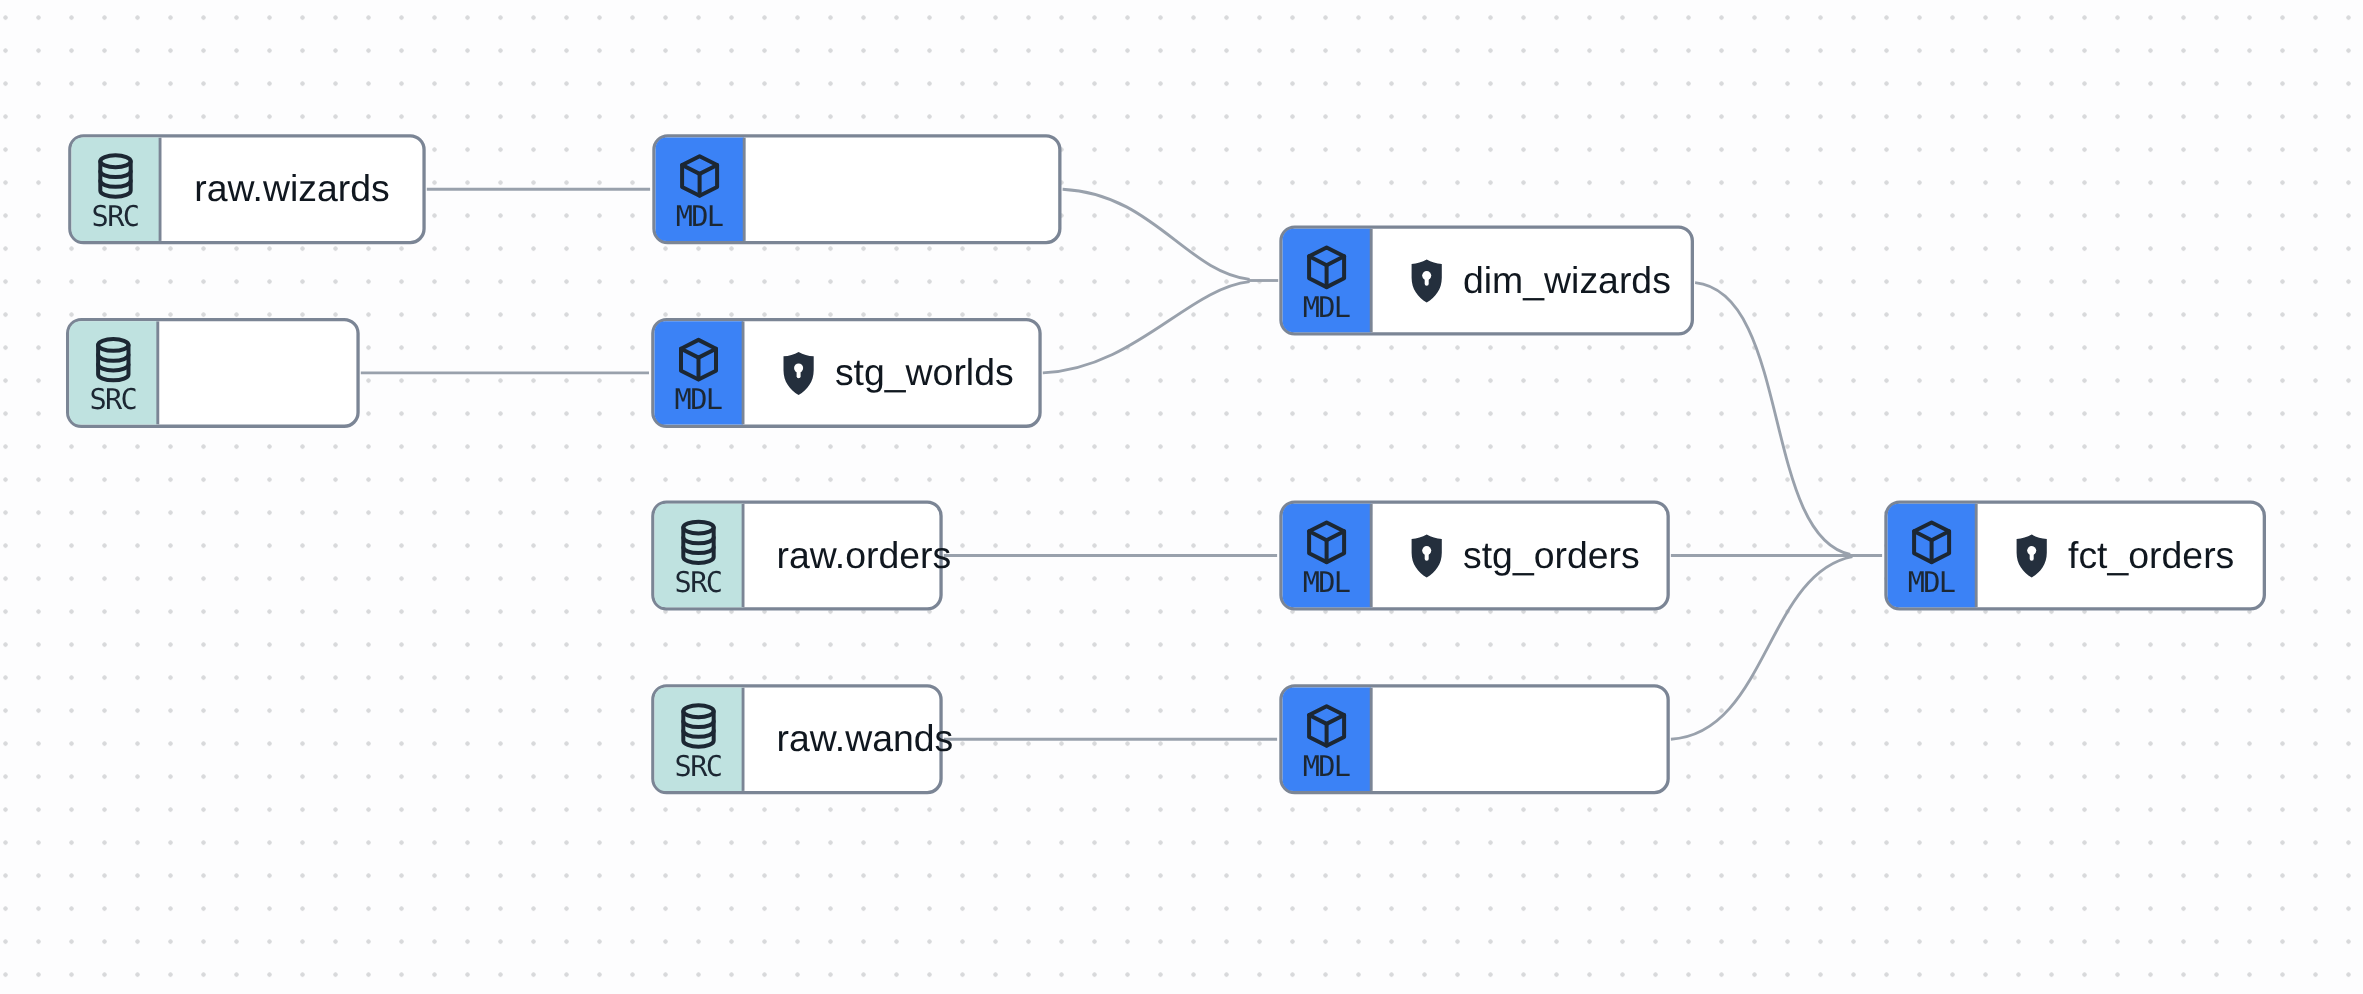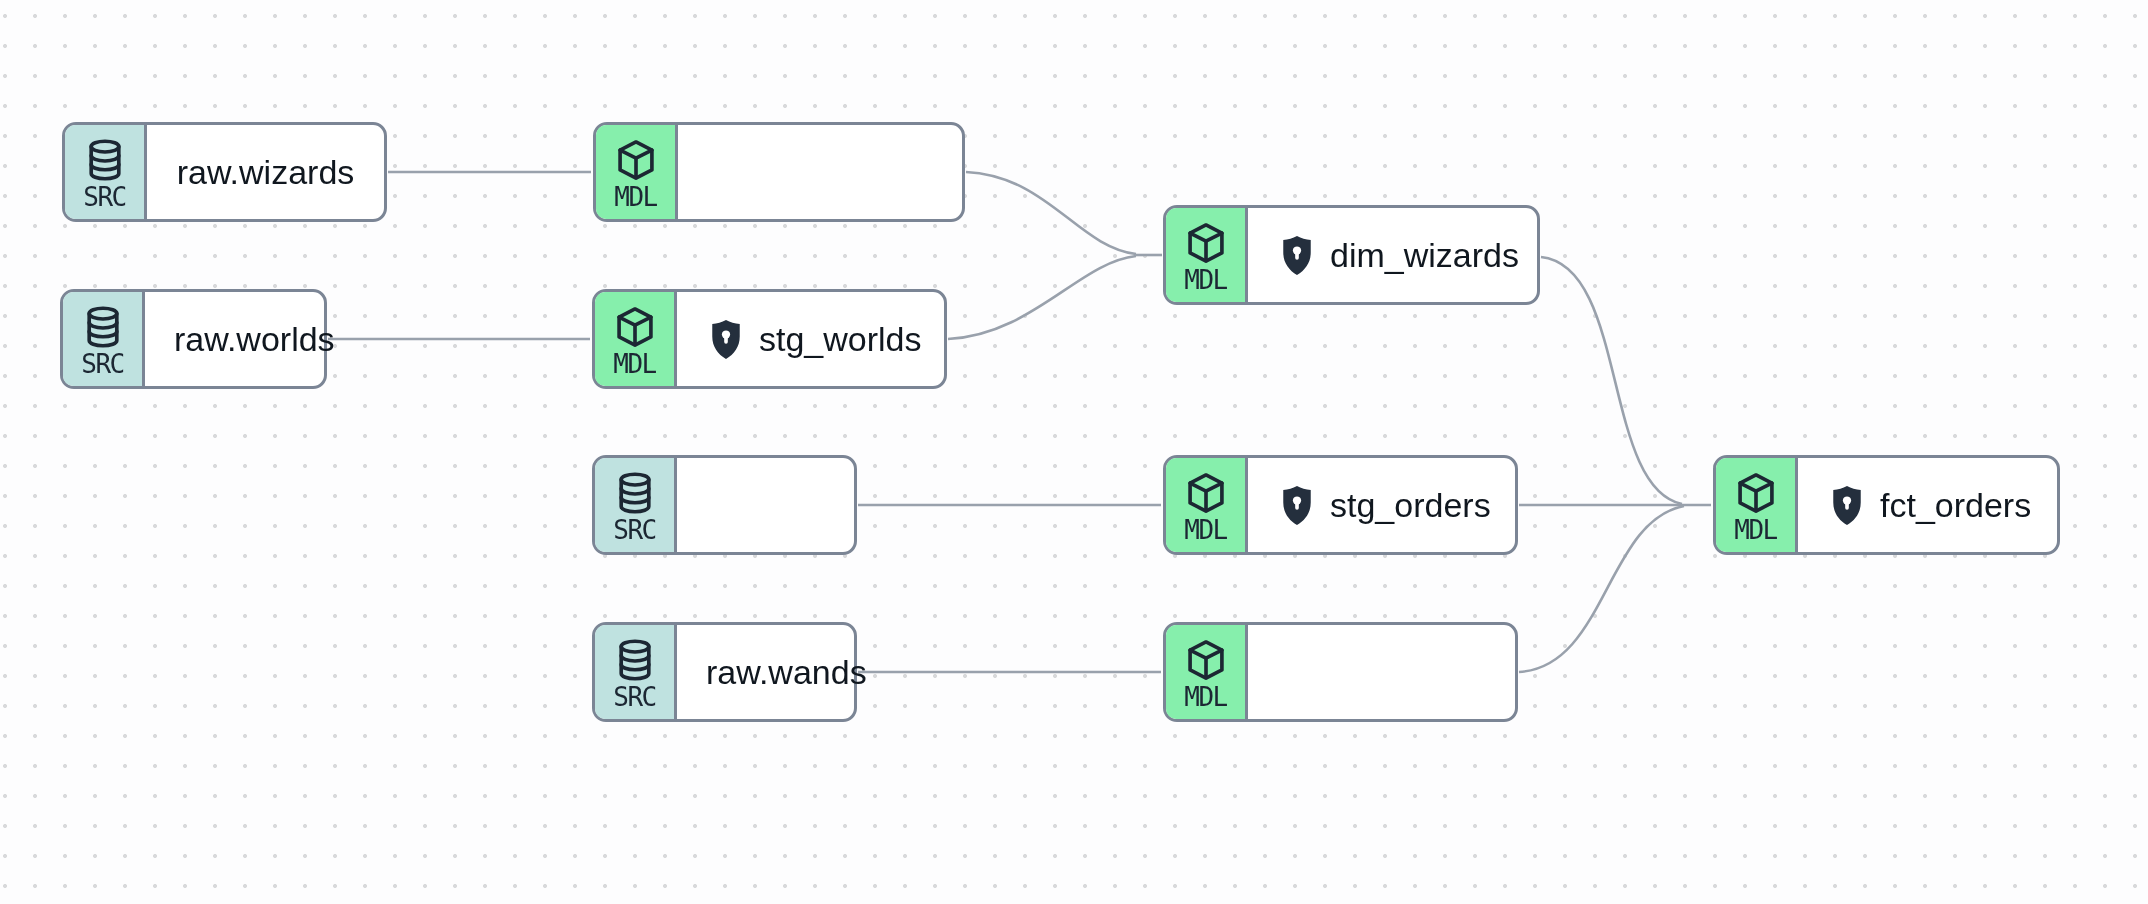--- a/index.html
+++ b/index.html
@@ -30,21 +30,21 @@
     display:flex;
     flex-direction:column;
     align-items:center;
     justify-content:center;
     gap:1px;
     border-right:3px solid #7b8595;
     border-radius:10px 0 0 10px;
     padding-top:2px;
   }
   .badge.src{background:#bfe2e0;}
-  .badge.mdl{background:#86efac;}
+  .badge.mdl{background:#3b82f6;}
   .badge-label{
     font-family:"DejaVu Sans Mono", monospace;
     font-size:26px;
     font-weight:500;
     letter-spacing:-1.5px;
     color:#1c2733;
     line-height:1;
   }
   .badge-icon{width:46px;height:46px;display:block;}
   .body{
@@ -97,23 +97,20 @@
   <div class="node" style="left:60px;top:289px;width:267px">
     <div class="badge src">
       <svg class="badge-icon" viewBox="0 0 24 24" fill="none" stroke="#1c2733" stroke-width="1.9" stroke-linecap="round">
         <ellipse cx="12" cy="5" rx="7.2" ry="2.8"></ellipse>
         <path d="M4.8 5v14c0 1.55 3.22 2.8 7.2 2.8s7.2-1.25 7.2-2.8V5"></path>
         <path d="M4.8 9.7c0 1.55 3.22 2.8 7.2 2.8s7.2-1.25 7.2-2.8"></path>
         <path d="M4.8 14.3c0 1.55 3.22 2.8 7.2 2.8s7.2-1.25 7.2-2.8"></path>
       </svg>
       <span class="badge-label">SRC</span>
     </div>
-    <div class="body">
-      <span class="label">raw.worlds</span>
-    </div>
   </div>
 
   <div class="node" style="left:593px;top:122px;width:372px">
     <div class="badge mdl">
       <svg class="badge-icon" viewBox="0 0 24 24" fill="none" stroke="#1c2733" stroke-width="1.9" stroke-linecap="round" stroke-linejoin="round">
         <path d="M12 2.6l8.3 4.2v10.4L12 21.4l-8.3-4.2V6.8z"></path>
         <path d="M3.7 6.8L12 11l8.3-4.2"></path>
         <path d="M12 11v10.3"></path>
       </svg>
       <span class="badge-label">MDL</span>
@@ -161,20 +158,23 @@
   <div class="node" style="left:592px;top:455px;width:265px">
     <div class="badge src">
       <svg class="badge-icon" viewBox="0 0 24 24" fill="none" stroke="#1c2733" stroke-width="1.9" stroke-linecap="round">
         <ellipse cx="12" cy="5" rx="7.2" ry="2.8"></ellipse>
         <path d="M4.8 5v14c0 1.55 3.22 2.8 7.2 2.8s7.2-1.25 7.2-2.8V5"></path>
         <path d="M4.8 9.7c0 1.55 3.22 2.8 7.2 2.8s7.2-1.25 7.2-2.8"></path>
         <path d="M4.8 14.3c0 1.55 3.22 2.8 7.2 2.8s7.2-1.25 7.2-2.8"></path>
       </svg>
       <span class="badge-label">SRC</span>
     </div>
+    <div class="body">
+      <span class="label">raw.orders</span>
+    </div>
   </div>
 
   <div class="node" style="left:592px;top:622px;width:265px">
     <div class="badge src">
       <svg class="badge-icon" viewBox="0 0 24 24" fill="none" stroke="#1c2733" stroke-width="1.9" stroke-linecap="round">
         <ellipse cx="12" cy="5" rx="7.2" ry="2.8"></ellipse>
         <path d="M4.8 5v14c0 1.55 3.22 2.8 7.2 2.8s7.2-1.25 7.2-2.8V5"></path>
         <path d="M4.8 9.7c0 1.55 3.22 2.8 7.2 2.8s7.2-1.25 7.2-2.8"></path>
         <path d="M4.8 14.3c0 1.55 3.22 2.8 7.2 2.8s7.2-1.25 7.2-2.8"></path>
       </svg>

